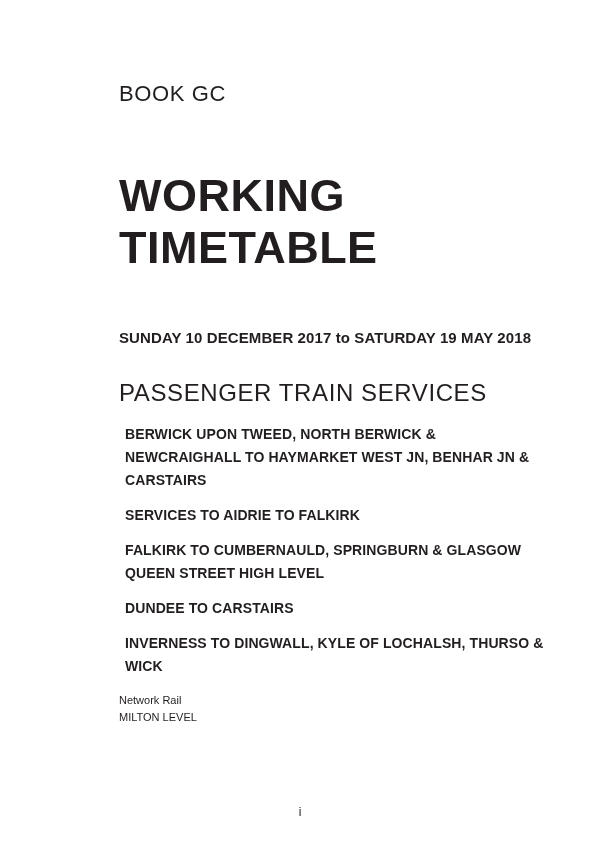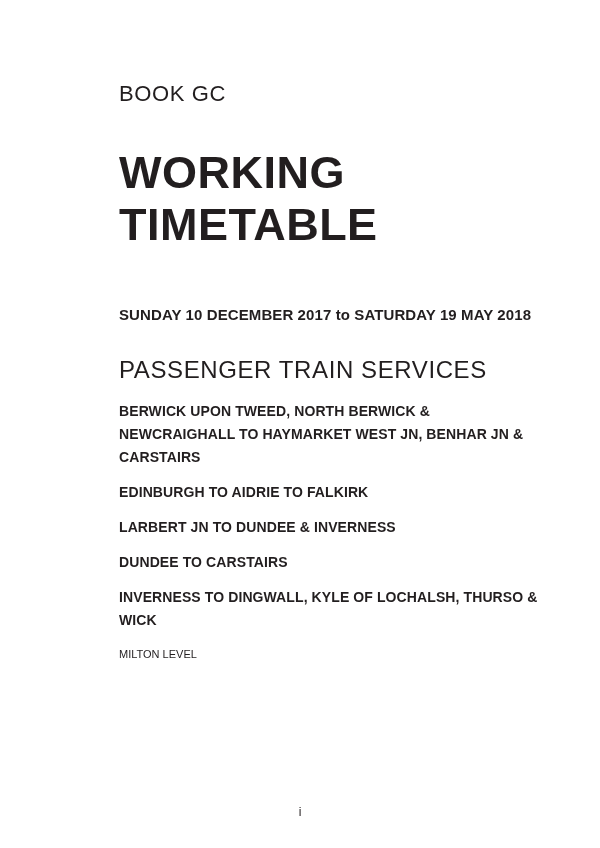--- a/index.html
+++ b/index.html
@@ -21,21 +21,21 @@
   .content{
     padding:83px 56px 0 119px; 
   }
   .book-code{
     font-size:22px;
     line-height:22px;
     font-weight:400;
     letter-spacing:0.6px;
   }
   .doc-title{
-    margin-top:42px;
+    margin-top:65px;
     font-size:45px;
     line-height:52px;
     font-weight:700;
     letter-spacing:0.5px;
   }
   .date-range{
     margin-top:56px;
     font-size:15px;
     line-height:16px;
     font-weight:700;
@@ -44,20 +44,21 @@
   }
   .section-heading{
     margin-top:37px;
     font-size:24px;
     line-height:20px;
     font-weight:400;
     letter-spacing:0.6px;
   }
   .route-list{
     margin-top:20px;
+    margin-left:6px;
   }
   .route{
     margin:0 0 12px 0;
     font-size:14px;
     line-height:23px;
     font-weight:700;
     letter-spacing:0.1px;
   }
   .publisher{
     margin-top:14px;
@@ -85,26 +86,27 @@
     <div class="book-code">BOOK GC</div>
 
     <h1 class="doc-title">WORKING TIMETABLE</h1>
 
     <div class="date-range">SUNDAY 10 DECEMBER 2017 to SATURDAY 19 MAY 2018</div>
 
     <div class="section-heading">PASSENGER TRAIN SERVICES</div>
 
     <div class="route-list">
       <p class="route">BERWICK UPON TWEED, NORTH BERWICK &amp; NEWCRAIGHALL TO HAYMARKET WEST JN, BENHAR JN &amp; CARSTAIRS</p>
-      <p class="route">EDINBURGH TO AIDRIE TO FALKIRK</p>
-      <p class="route">LARBERT JN TO DUNDEE &amp; INVERNESS</p>
+      <p class="route">SERVICES TO AIDRIE TO FALKIRK</p>
+      <p class="route">FALKIRK TO CUMBERNAULD, SPRINGBURN &amp; GLASGOW QUEEN STREET HIGH LEVEL</p>
       <p class="route">DUNDEE TO CARSTAIRS</p>
       <p class="route">INVERNESS TO DINGWALL, KYLE OF LOCHALSH, THURSO &amp; WICK</p>
     </div>
 
     <div class="publisher">
+      <div>Network Rail</div>
       <div>MILTON LEVEL</div>
     </div>
 
   </div>
 
   <div class="page-number">i</div>
 </div>
 
 </body></html>

